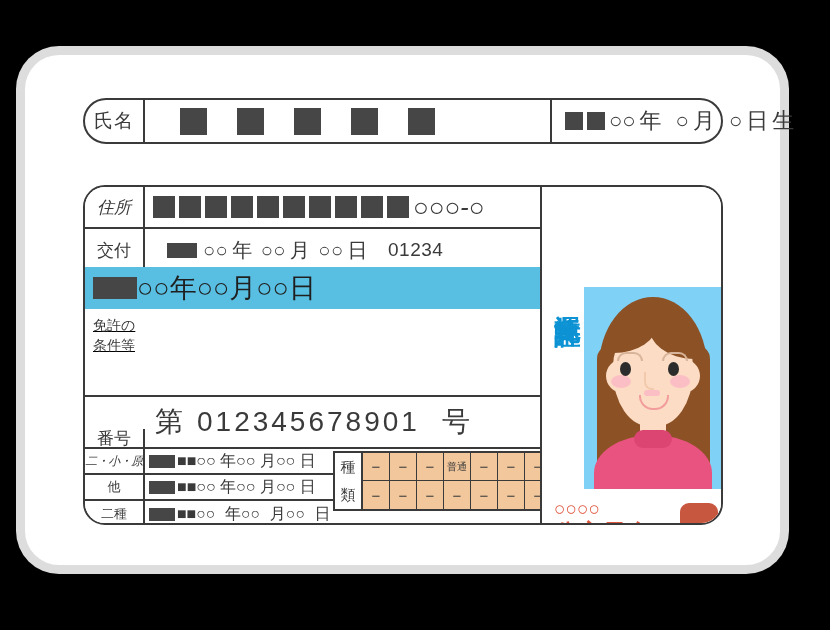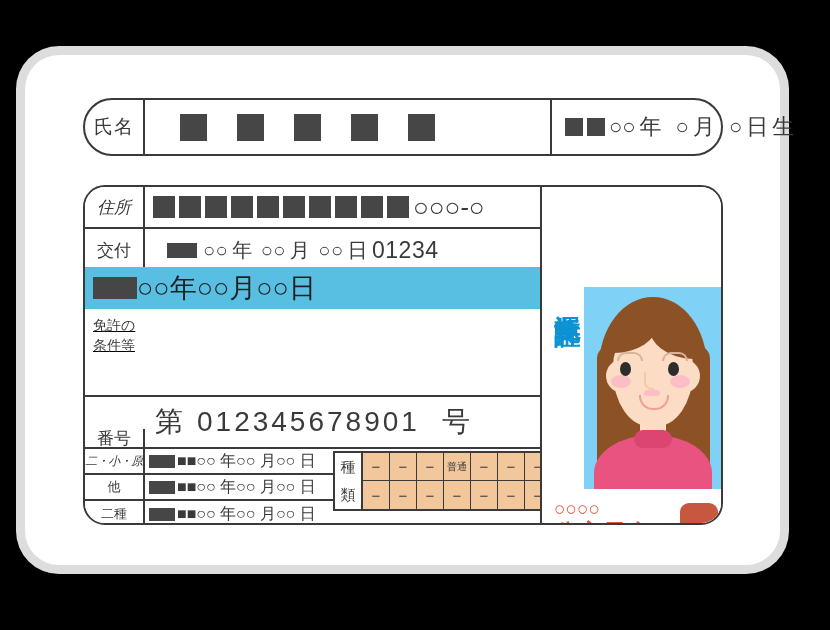--- a/index.html
+++ b/index.html
@@ -11,21 +11,21 @@
     position:absolute; left:25px; top:55px; width:755px; height:510px;
     background:#fff; border-radius:34px;
     box-shadow:0 0 0 9px #dddddd;
   }
 
   
   .frame{
     position:absolute; border:2.2px solid #3a3a3a; box-sizing:border-box;
   }
   #name-frame{
-    left:58px; top:43px; width:640px; height:58px;
+    left:58px; top:43px; width:640px; height:46px;
     border-radius:29px;
     text-align:right;
   }
   #name-label{
     position:absolute; left:0; top:0; width:60px; height:100%;
     display:flex; align-items:center; justify-content:center;
     border-right:2.2px solid #3a3a3a; box-sizing:border-box;
     font-size:19px; color:#3a3a3a; letter-spacing:1px;
   }
   #name-boxes{
@@ -69,21 +69,21 @@
   #row-addr{ top:0; height:42px;font-style:italic; }
   #addr-body{ gap:2px; font-size:22px; }
   #addr-boxes{ display:flex; gap:4px; }
   #addr-boxes .blk{ width:22px; height:22px; }
   #addr-zip{ letter-spacing:0px; font-size:26px; margin-left:2px; }
 
   
   #row-issue{ top:42px; height:44px; }
   #issue-body{ font-size:20px; letter-spacing:0.5px; padding-left:22px; }
   #issue-body .sq-s{ width:15px; height:15px; }
-  #issue-num{ margin-left:4px; font-size:23px; }
+  #issue-num{ margin-left:20px; font-size:19px; }
 
   
   #row-exp{
     top:80px; height:42px; background:#59bfe2;
     align-items:center; border-bottom:none;
   }
   #exp-text{
     font-size:27px; color:#1f1f1f; padding-left:8px;
     display:flex; align-items:center; letter-spacing:0px;
   }
@@ -101,21 +101,21 @@
   #num-label{ width:60px; flex:0 0 60px;margin-top:32px; }
   #num-body{ font-size:28px; padding-left:10px; display:flex; align-items:center; }
   #num-daiji{ margin-right:14px; }
   #num-digits{ letter-spacing:3px; }
   #num-gou{ margin-left:22px; }
 
   
   .row-s{ height:26px; }
   #row-a{ top:262px; }
   #row-b{ top:288px; }
-  #row-c{ top:314px; border-bottom:none; }
+  #row-c{ top:314px; border-bottom:none;font-family:Liberation Mono, monospace; }
   .rlabel-s{ font-size:13px; }
   #row-a .rlabel{ font-size:12px; letter-spacing:-0.5px;font-style:italic; }
   .rbody-s{ font-size:16px; padding-left:4px; letter-spacing:0px; }
   .rbody-s .sq-s{ width:13px; height:13px; }
 
   
   #vdiv{
     position:absolute; left:455px; top:0; width:0; height:100%;
     border-left:2px solid #3a3a3a;
   }

